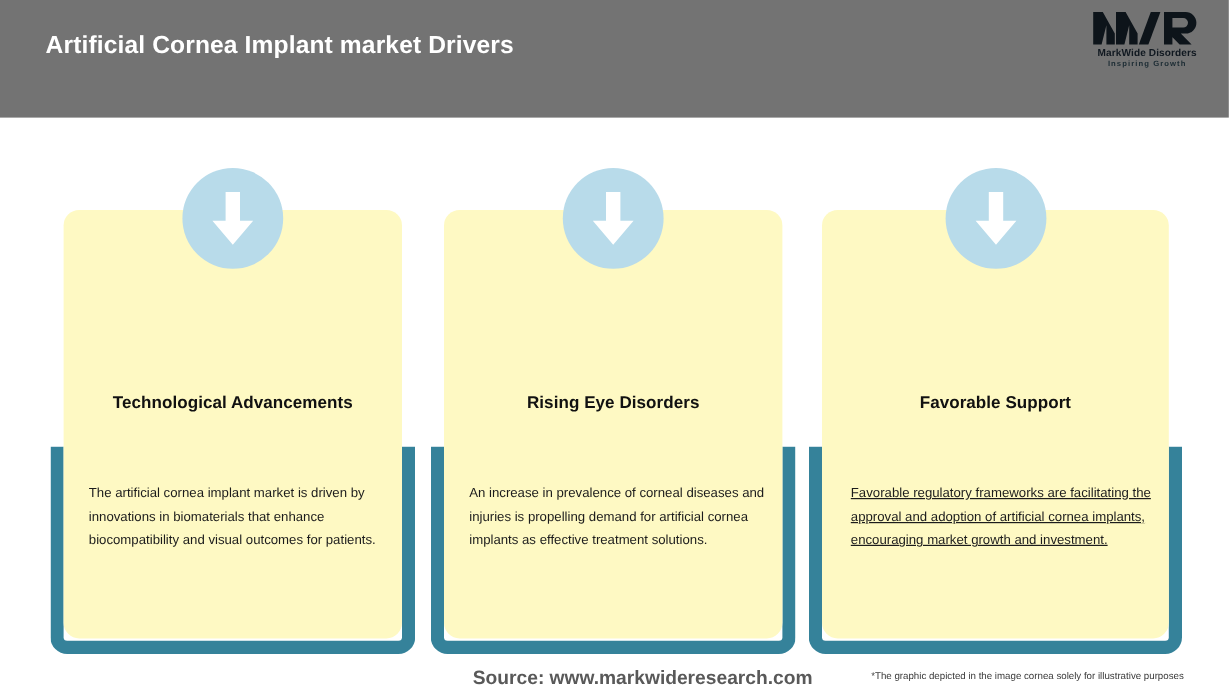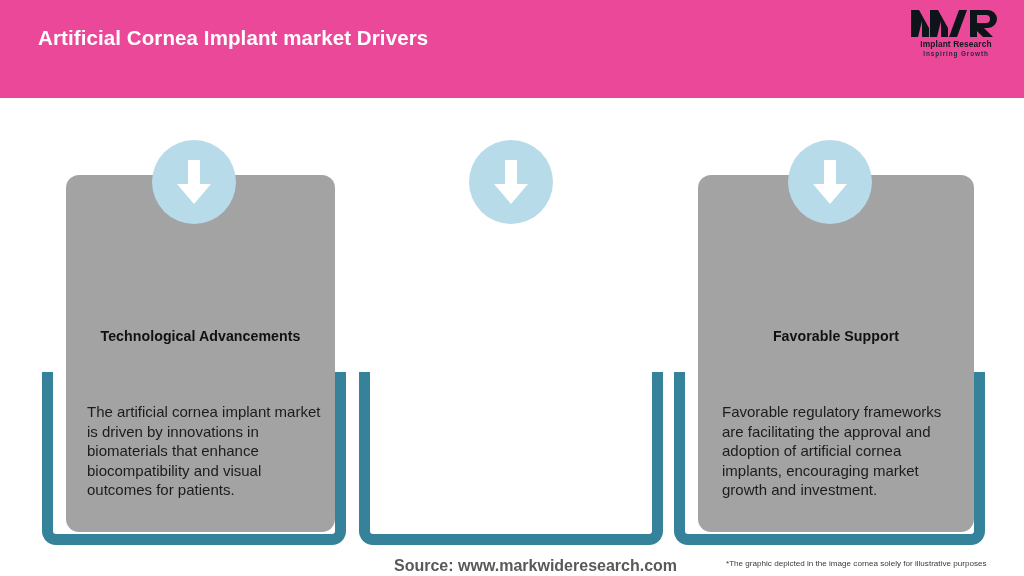--- a/index.html
+++ b/index.html
@@ -15,21 +15,21 @@
     position: relative;
   }
 
   
   .header {
     position: absolute;
     left: 0;
     top: 0;
     width: 1024px;
     height: 98px;
-    background: #ec4899;
+    background: #737373;
   }
   .header-title {
     position: absolute;
     left: 38px;
     top: 26px;
     font-size: 20.5px;
     font-weight: bold;
     color: #ffffff;
     letter-spacing: 0.1px;
     white-space: nowrap;
@@ -95,25 +95,25 @@
     border-right: 11px solid #35829a;
     border-bottom: 11px solid #35829a;
     border-bottom-left-radius: 14px;
     border-bottom-right-radius: 14px;
     box-sizing: border-box;
   }
 
   
   .card {
     position: absolute;
-    left: 24px;
+    left: 11px;
     top: 77px;
     right: 11px;
     height: 357px;
-    background: #a3a3a3;
+    background: #fef9c3;
     border-radius: 13px;
     box-sizing: border-box;
   }
 
   
   .icon-badge {
     position: absolute;
     top: 42px;
     left: 50%;
     transform: translateX(-50%);
@@ -136,26 +136,26 @@
     font-size: 14.2px;
     font-weight: bold;
     color: #111111;
     letter-spacing: 0.05px;
   }
   .card-body {
     position: absolute;
     left: 21px;
     right: 14px;
     top: 227px;
-    font-size: 15px;
+    font-size: 11px;
     line-height: 19.6px;
     color: #1c1c1c;
     text-align: left;
   }
-  .card-group.g3 .card-body { left: 24px; right: 10px; }
+  .card-group.g3 .card-body { left: 24px; right: 10px; text-decoration: underline; }
 
   
   .source {
     position: absolute;
     left: 394px;
     top: 557px;
     font-size: 16px;
     font-weight: bold;
     color: #595959;
     white-space: nowrap;
@@ -177,21 +177,21 @@
 
   <div class="logo">
     <svg class="logo-mark" width="92" height="30" viewBox="0 0 92 30" aria-hidden="true">
       <g fill="#0d141a">
         <polygon points="1,29 1,2 9,2 19,20 19,29 12,29 12,13 8,29"></polygon>
         <polygon points="20,2 28,2 38,20 38,29 31,29 31,13 27,29 20,29"></polygon>
         <polygon points="39,29 49,2 57,2 47,29"></polygon>
         <path d="M60,2 h18 a9,9 0 0 1 0,18 h-4 l9,9 h-10 l-9,-9 v-5 h12 a4,4 0 0 0 0,-8 h-9 v22 h-7 z"></path>
       </g>
     </svg>
-    <span class="logo-name">Implant Research</span>
+    <span class="logo-name">MarkWide Disorders</span>
     <span class="logo-tagline">Inspiring Growth</span>
   </div>
 </div>
 
 <div class="board">
 
   <div class="card-group g1">
     <div class="bracket"></div>
     <div class="card">
       <div class="card-title">Technological Advancements</div>
@@ -199,20 +199,24 @@
     </div>
     <div class="icon-badge">
       <svg width="40" height="48" viewBox="0 0 40 48" aria-hidden="true">
         <polygon fill="#ffffff" points="14,2 26,2 26,26 37,26 20,46 3,26 14,26"></polygon>
       </svg>
     </div>
   </div>
 
   <div class="card-group g2">
     <div class="bracket"></div>
+    <div class="card">
+      <div class="card-title">Rising Eye Disorders</div>
+      <div class="card-body">An increase in prevalence of corneal diseases and injuries is propelling demand for artificial cornea implants as effective treatment solutions.</div>
+    </div>
     <div class="icon-badge">
       <svg width="40" height="48" viewBox="0 0 40 48" aria-hidden="true">
         <polygon fill="#ffffff" points="14,2 26,2 26,26 37,26 20,46 3,26 14,26"></polygon>
       </svg>
     </div>
   </div>
 
   <div class="card-group g3">
     <div class="bracket"></div>
     <div class="card">

